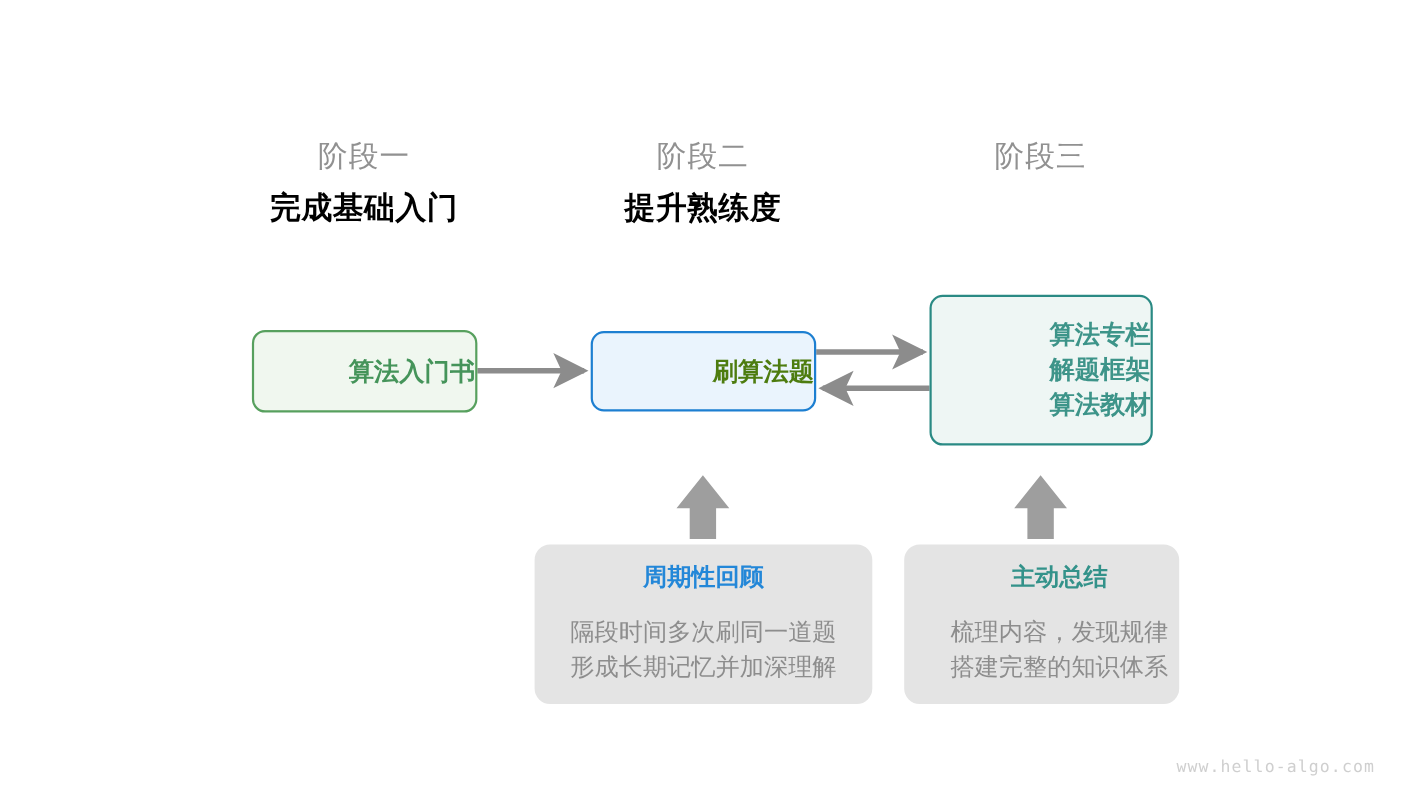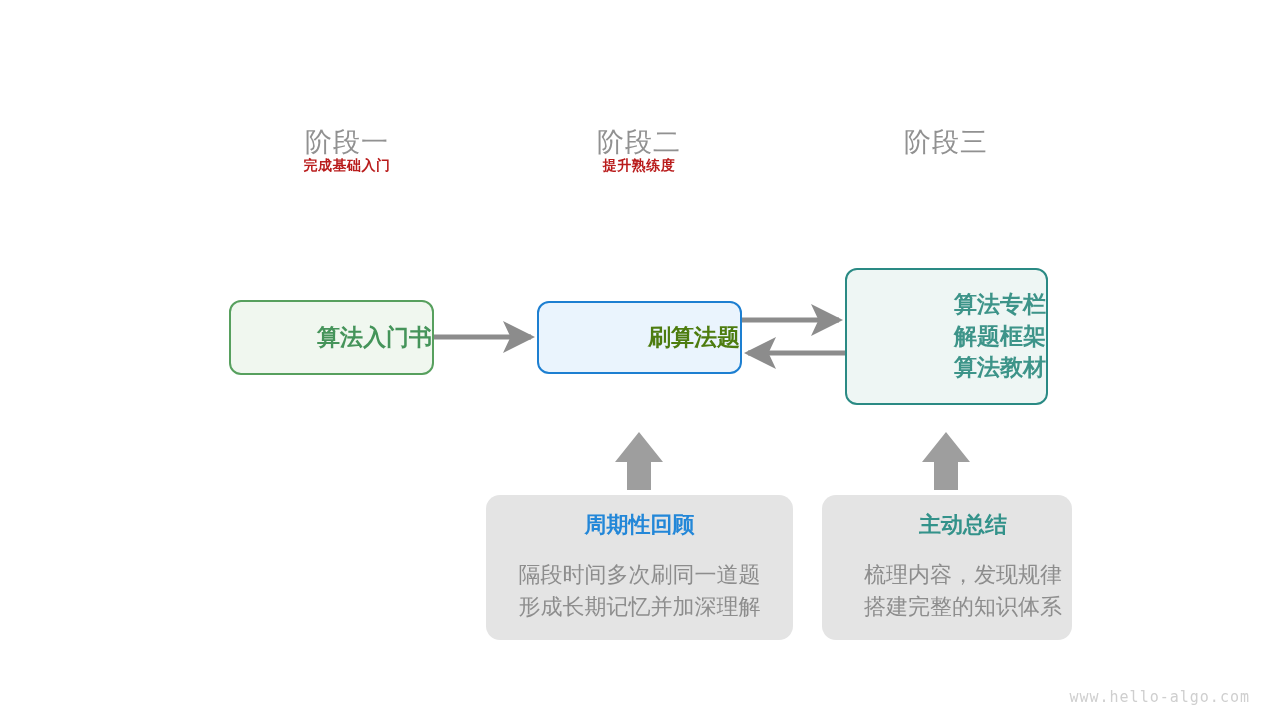--- a/index.html
+++ b/index.html
@@ -27,23 +27,24 @@
   }
   .stage-title {
     font-size: 27px;
     font-weight: 400;
     color: #919191;
     line-height: 1.1;
     letter-spacing: 1px;
     white-space: nowrap;
   }
   .stage-sub {
-    font-size: 14px;
+    margin-top: 16px;
+    font-size: 28px;
     font-weight: 700;
-    color: #b91c1c;
+    color: #000000;
     line-height: 1.1;
     letter-spacing: 0.5px;
     white-space: nowrap;
   }
 
   
   .node {
     position: absolute;
     box-sizing: border-box;
     display: flex;
@@ -124,21 +125,21 @@
     color: #cfcfcf;
     letter-spacing: 1px;
     white-space: nowrap;
   }
 </style>
 </head>
 <body>
 
 <div id="canvas">
 
-  <div class="stage-col" style="left:217px; top:128px;">
+  <div class="stage-col" style="left:201px; top:128px;">
     <div class="stage-title">阶段一</div>
     <div class="stage-sub">完成基础入门</div>
   </div>
 
   <div class="stage-col" style="left:509px; top:128px;">
     <div class="stage-title">阶段二</div>
     <div class="stage-sub">提升熟练度</div>
   </div>
 
   <div class="stage-col" style="left:816px; top:128px;">

